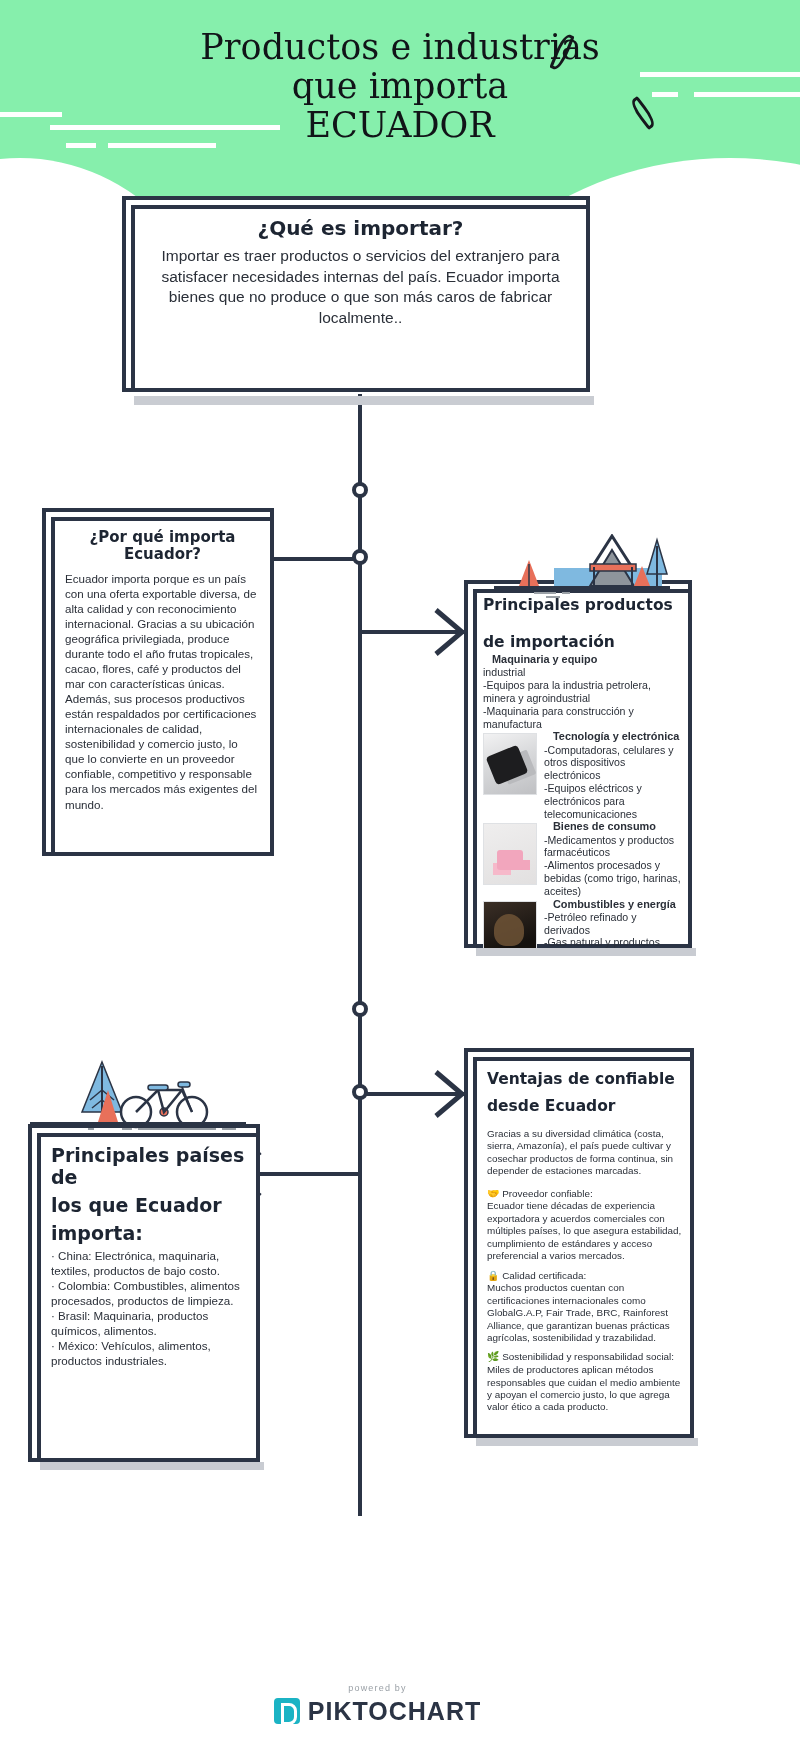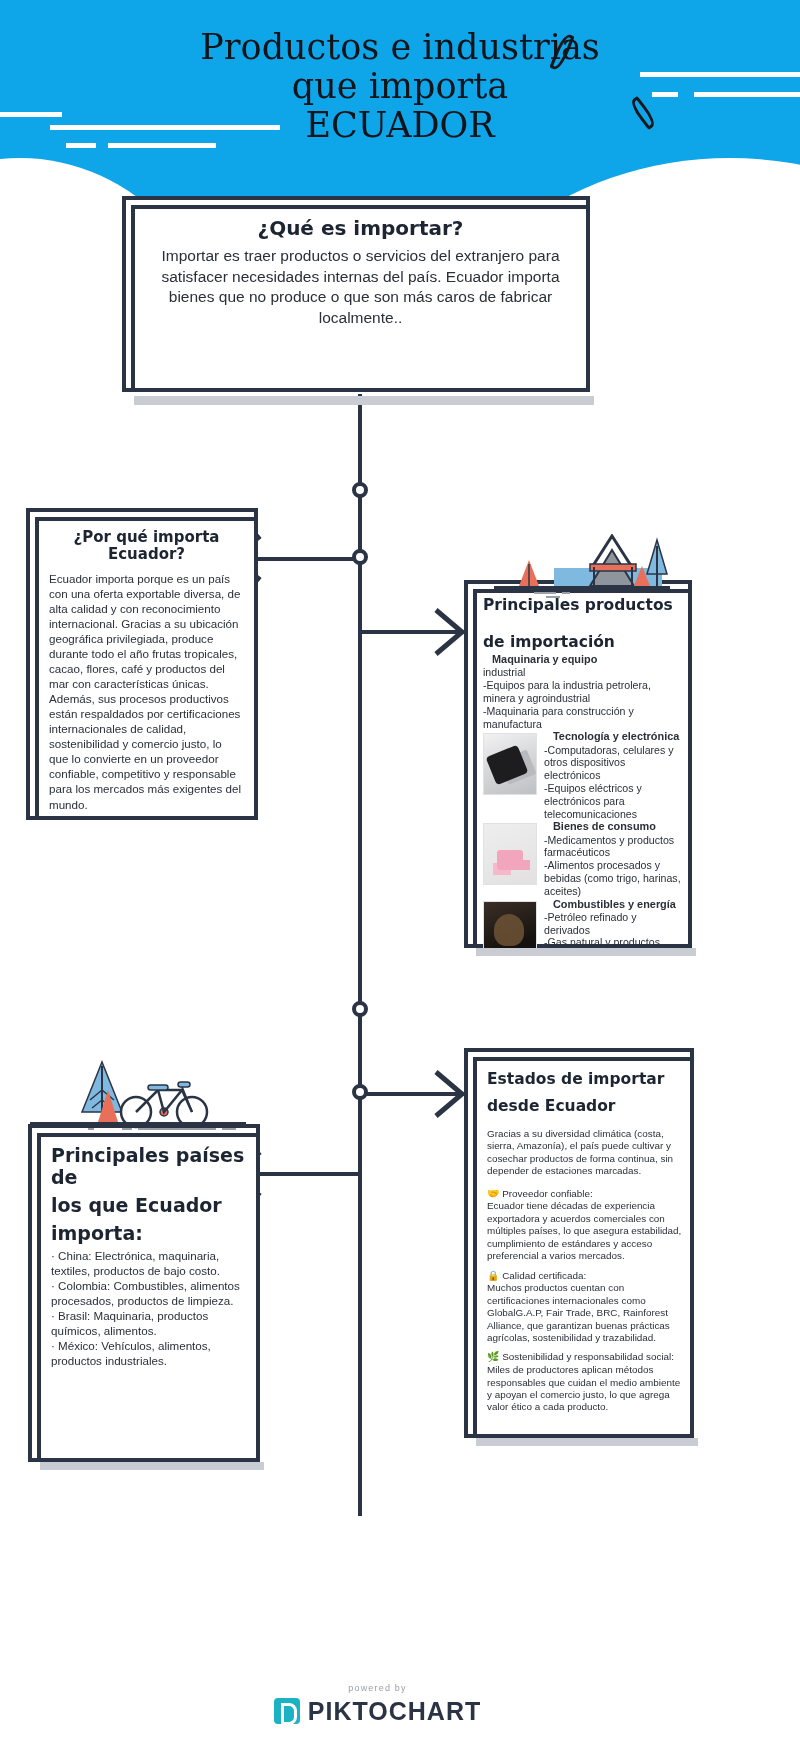--- a/index.html
+++ b/index.html
@@ -8,21 +8,21 @@
     background: #ffffff;
     font-family: "Liberation Sans", sans-serif;
     position: relative;
     overflow: hidden;
   }
   .canvas { position: relative; width: 800px; height: 1750px; }
 
   
   .header {
     position: absolute; top: 0; left: 0; width: 800px; height: 268px;
-    background: #0ea5e9; overflow: hidden;
+    background: #86efac; overflow: hidden;
   }
   .header-curve-left {
     position: absolute; bottom: -120px; left: -190px;
     width: 420px; height: 230px; background: #ffffff;
     border-radius: 50% 50% 0 0 / 100% 100% 0 0;
   }
   .header-curve-right {
     position: absolute; bottom: -150px; right: -240px;
     width: 620px; height: 260px; background: #ffffff;
     border-radius: 50% 50% 0 0 / 100% 100% 0 0;
@@ -85,21 +85,21 @@
     font-family: "Liberation Sans", sans-serif;
     color: #2a2f38;
   }
 
   
   #box-que { left: 122px; top: 196px; width: 468px; height: 196px; }
   #box-que .card-title { font-size: 20px; text-align: center; margin-bottom: 7px; }
   #box-que .card-text { font-size: 15.5px; line-height: 1.32; text-align: center; }
 
   
-  #box-porque { left: 26px; top: 508px; width: 232px; height: 312px; padding-left: 36px; }
+  #box-porque { left: 42px; top: 508px; width: 232px; height: 348px; padding-left: 36px; }
   #box-porque .card-title { font-size: 15px; text-align: center; margin-bottom: 8px; }
   #box-porque .card-text { font-size: 11.6px; line-height: 1.30; text-align: left; }
 
   
   #box-productos { left: 464px; top: 580px; width: 228px; height: 368px; }
   #box-productos .card-title { font-size: 15.5px; line-height: 1.1; margin-bottom: 1px; }
   .prod-list { font-size: 10.6px; line-height: 1.21; color: #2a2f38; }
   .prod-h { font-weight: bold; font-size: 10.9px; padding-left: 9px; display:block; }
   .prod-row { display: flex; gap: 7px; align-items: flex-start; }
   .prod-thumb {
@@ -334,21 +334,21 @@
       <div class="card-text">·         Brasil: Maquinaria, productos químicos, alimentos.</div>
       <div class="card-text">·         México: Vehículos, alimentos, productos industriales.</div>
     </div>
   </div>
 
   <div class="shadow-bar" style="left:476px; top:1438px; width:222px; height:8px;"></div>
   <div class="card" id="box-ventajas">
     <div class="outer"></div>
     <div class="inner"></div>
     <div class="body" style="padding:14px 12px 8px 14px;">
-      <h2 class="card-title">Estados de importar</h2>
+      <h2 class="card-title">Ventajas de confiable</h2>
       <h2 class="card-title" style="margin-bottom:12px;">desde Ecuador</h2>
 
       <div class="card-text" style="margin-bottom:10px;">Gracias a su diversidad climática (costa, sierra, Amazonía), el país puede cultivar y cosechar productos de forma continua, sin depender de estaciones marcadas.</div>
 
       <div class="vent-block">
         <div class="card-text">
           <span class="vent-em">🤝</span>
           <span>Proveedor confiable:</span>
         </div>
         <div class="card-text">Ecuador tiene décadas de experiencia exportadora y acuerdos comerciales con múltiples países, lo que asegura estabilidad, cumplimiento de estándares y acceso preferencial a varios mercados.</div>

